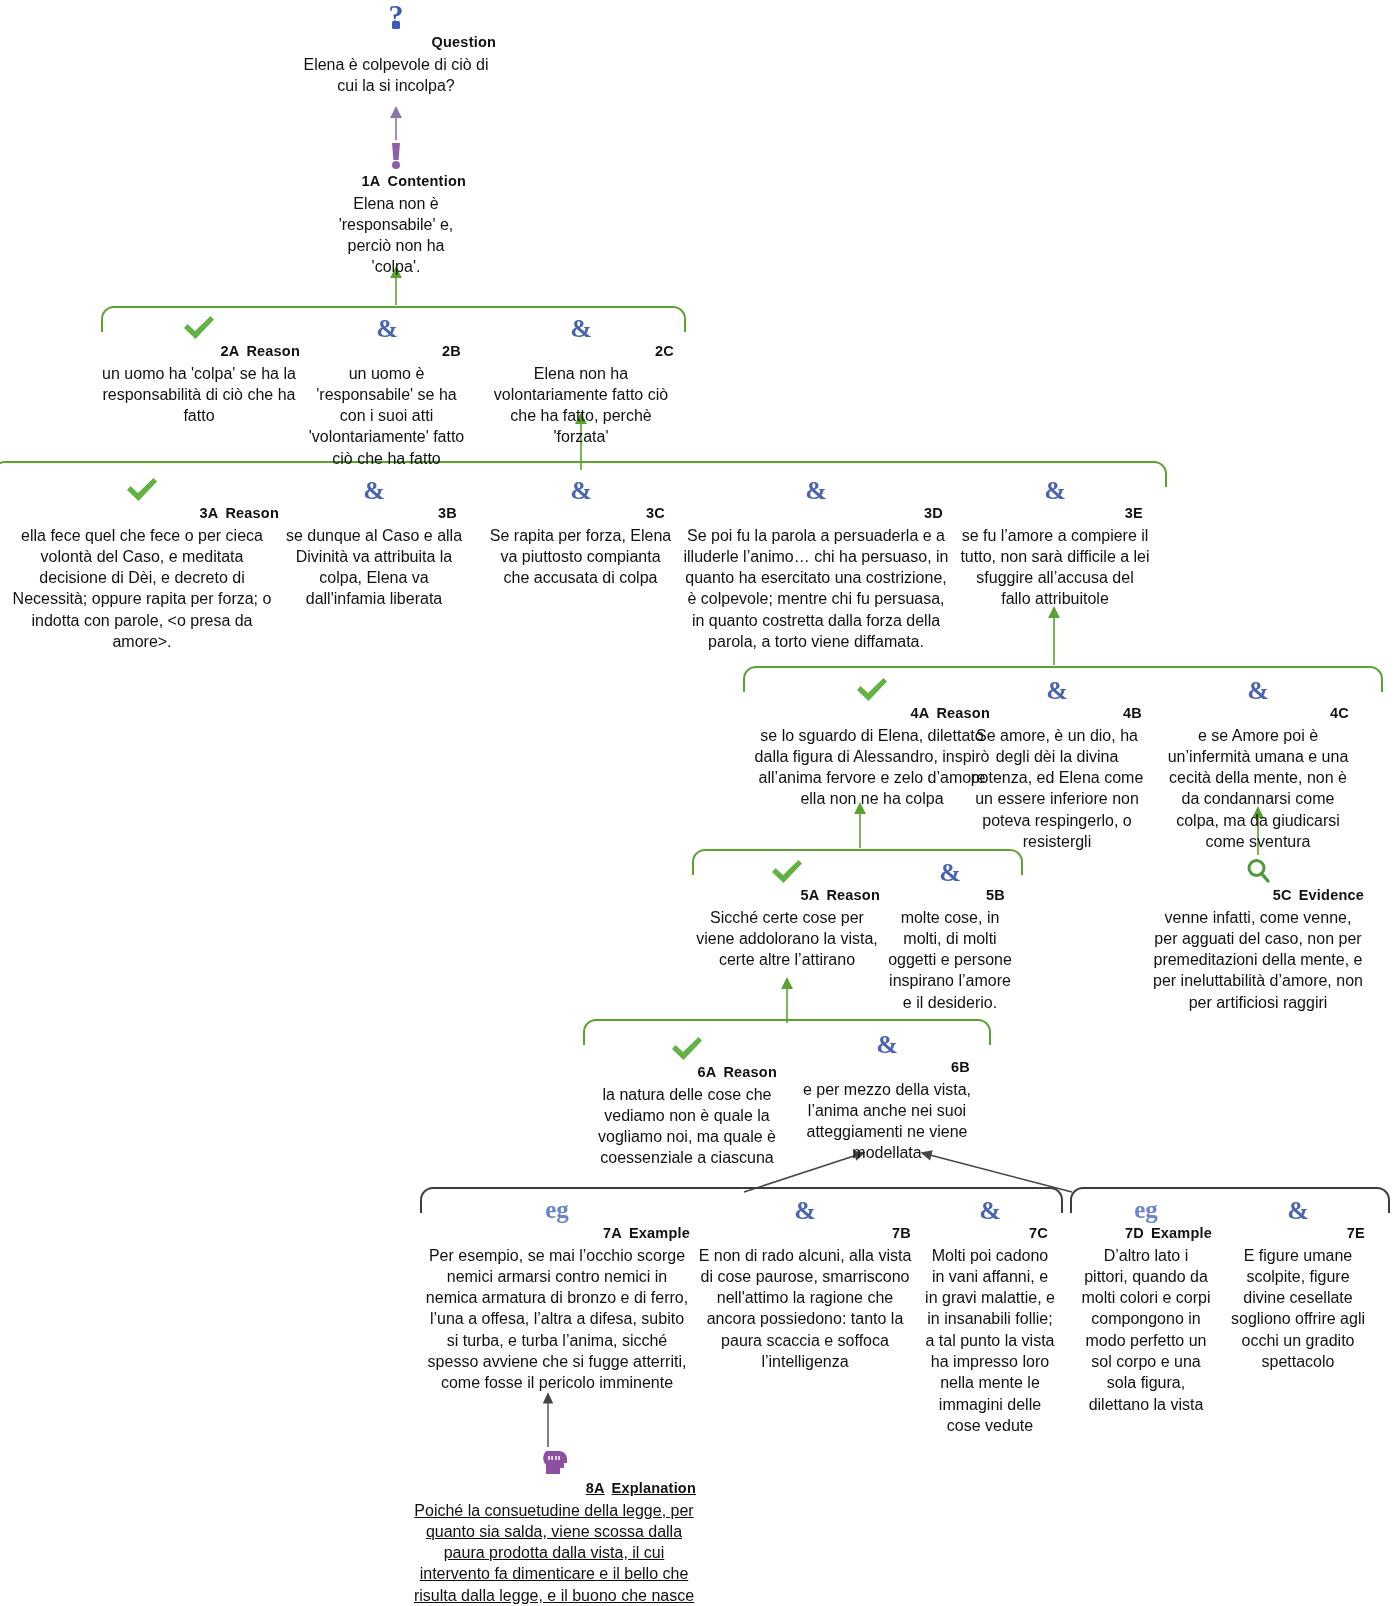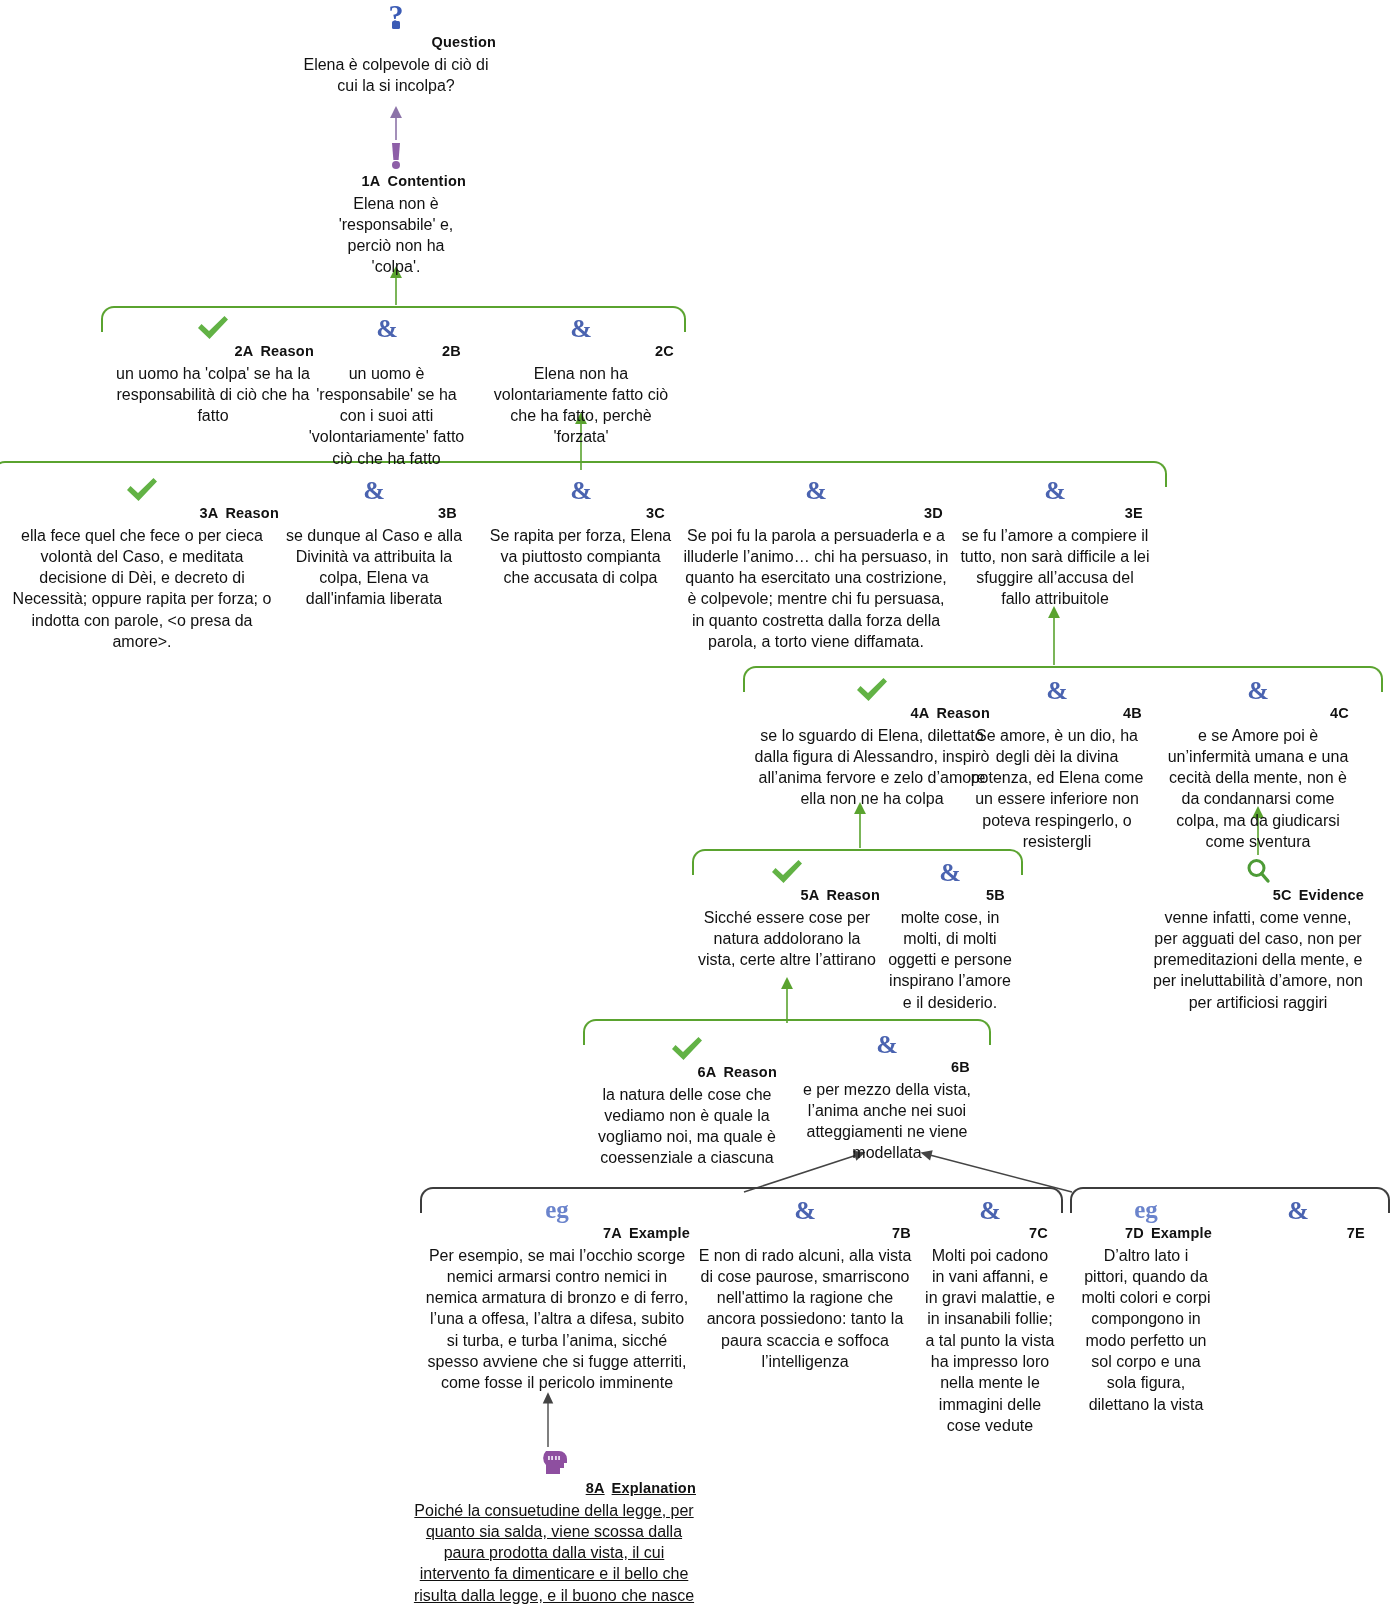--- a/index.html
+++ b/index.html
@@ -97,21 +97,21 @@
     <div class="icon">
       <svg width="16" height="30" viewBox="0 0 16 30">
         <path d="M4,2 h8 l-1.4,17 h-5.2 z" fill="#8e5fa8"></path>
         <circle cx="8" cy="24" r="4" fill="#8e5fa8"></circle>
       </svg>
     </div>
     <div class="ttl"><span class="num">1A</span><span>Contention</span></div>
     <div class="body">Elena non è 'responsabile' e, perciò non ha 'colpa'.</div>
   </div>
 
-  <div class="node" style="left:98px; top:311px; width:202px;margin-left:14px;">
+  <div class="node" style="left:98px; top:311px; width:202px;">
     <div class="icon">
       <svg width="34" height="26" viewBox="0 0 34 26">
           <path d="M2,13 L5.5,9 L13,16 L28.5,1 L32,4.5 L13.5,24 z" fill="#62b245"></path>
         </svg>
     </div>
     <div class="ttl"><span class="num">2A</span><span>Reason</span></div>
     <div class="body">un uomo ha 'colpa' se ha la responsabilità di ciò che ha fatto</div>
   </div>
 
   <div class="node" style="left:305px; top:311px; width:163px;">
@@ -214,21 +214,21 @@
     <div class="body">e se Amore poi è un’infermità umana e una cecità della mente, non è da condannarsi come colpa, ma da giudicarsi come sventura</div>
   </div>
 
   <div class="node" style="left:694px; top:855px; width:186px;">
     <div class="icon">
       <svg width="34" height="26" viewBox="0 0 34 26">
           <path d="M2,13 L5.5,9 L13,16 L28.5,1 L32,4.5 L13.5,24 z" fill="#62b245"></path>
         </svg>
     </div>
     <div class="ttl"><span class="num">5A</span><span>Reason</span></div>
-    <div class="body">Sicché essere cose per natura addolorano la vista, certe altre l’attirano</div>
+    <div class="body">Sicché certe cose per viene addolorano la vista, certe altre l’attirano</div>
   </div>
 
   <div class="node" style="left:888px; top:855px; width:124px;">
     <div class="icon">
       <svg width="24" height="26" viewBox="0 0 24 26">
           <text x="12" y="22" font-family="Liberation Serif, serif" font-size="26" font-weight="bold" fill="#4a63b0" text-anchor="middle">&amp;</text>
         </svg>
     </div>
     <div class="ttl"><span class="num">5B</span><span></span></div>
     <div class="body">molte cose, in molti, di molti oggetti e persone inspirano l’amore e il desiderio.</div>
@@ -305,20 +305,21 @@
     <div class="body">D’altro lato i pittori, quando da molti colori e corpi compongono in modo perfetto un sol corpo e una sola figura, dilettano la vista</div>
   </div>
 
   <div class="node" style="left:1224px; top:1193px; width:148px;">
     <div class="icon">
       <svg width="24" height="26" viewBox="0 0 24 26">
           <text x="12" y="22" font-family="Liberation Serif, serif" font-size="26" font-weight="bold" fill="#4a63b0" text-anchor="middle">&amp;</text>
         </svg>
     </div>
     <div class="ttl"><span class="num">7E</span><span></span></div>
+    <div class="body">E figure umane scolpite, figure divine cesellate sogliono offrire agli occhi un gradito spettacolo</div>
   </div>
 
   <div class="node" style="left:412px; top:1448px; width:284px;text-decoration:underline;">
     <div class="icon">
       <svg width="34" height="30" viewBox="0 0 34 30">
         <path d="M9,3 h13 a8,8 0 0 1 8,8 v4 h-3 v5 h-4 v6 h-14 v-9 a10,10 0 0 1 0,-14 z" fill="#8e4fa0"></path>
         <path d="M11,8 h5 v4 h-5 z M18,8 h5 v4 h-5 z" fill="#e8dcef"></path>
         <path d="M13.5,8 v4 M20.5,8 v4" stroke="#8e4fa0" stroke-width="1.3"></path>
       </svg>
     </div>

